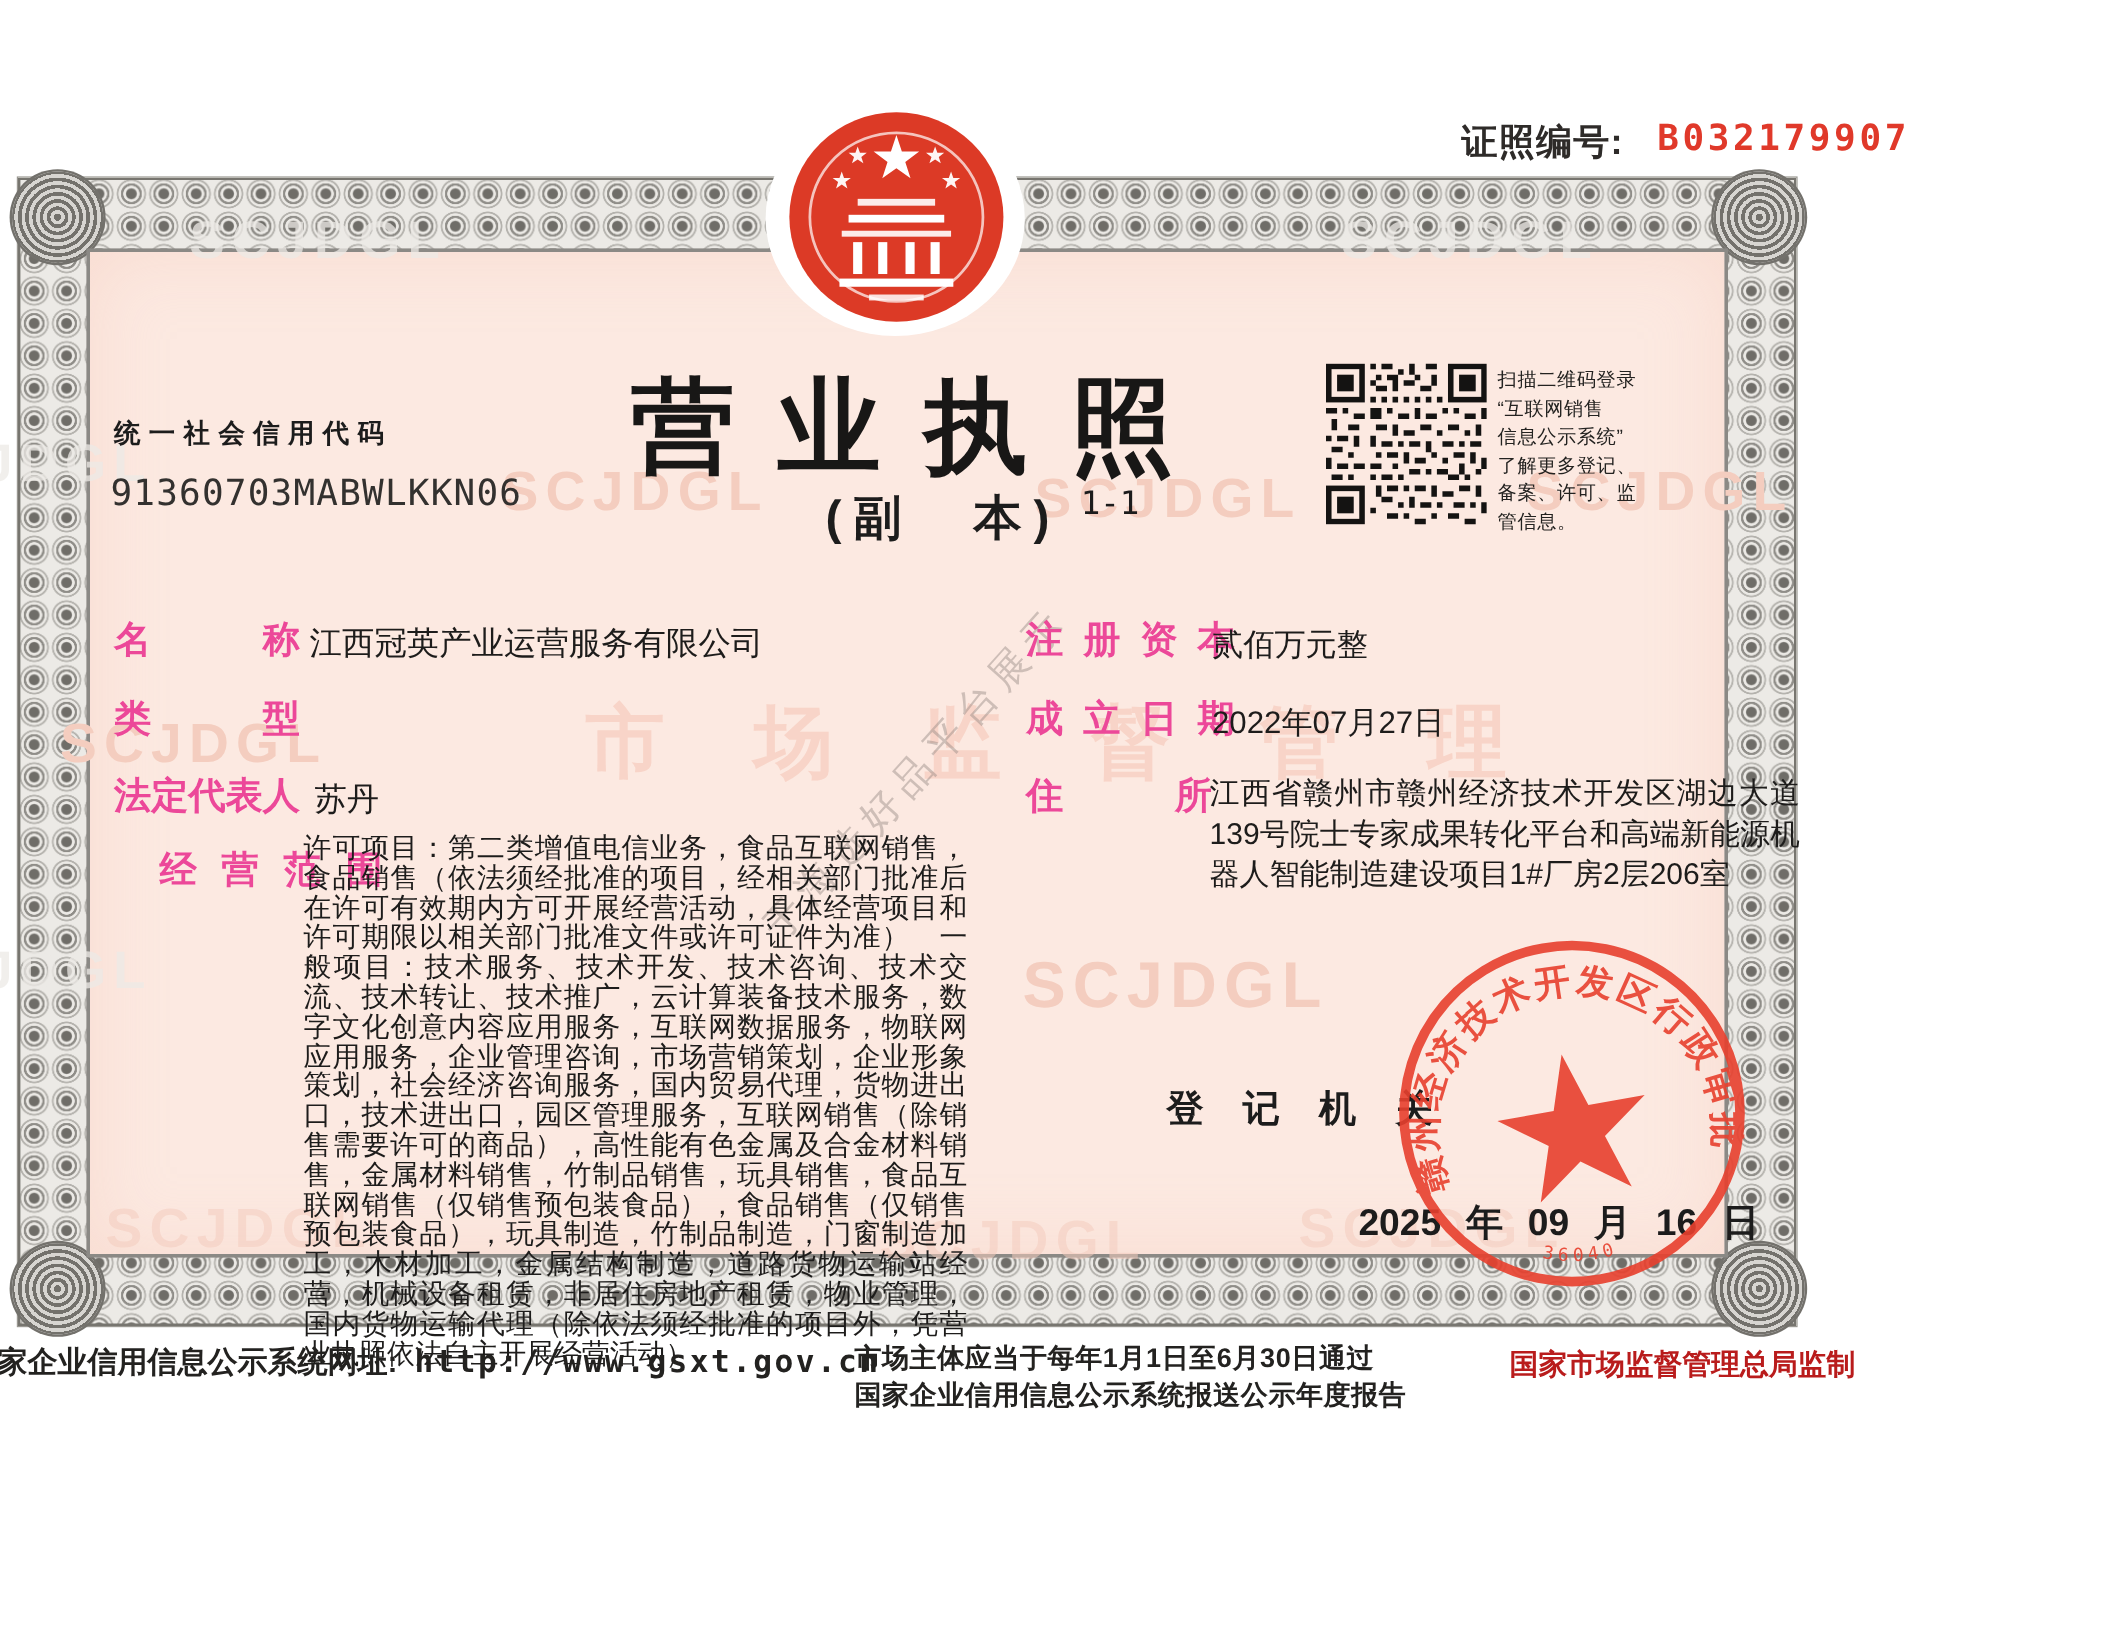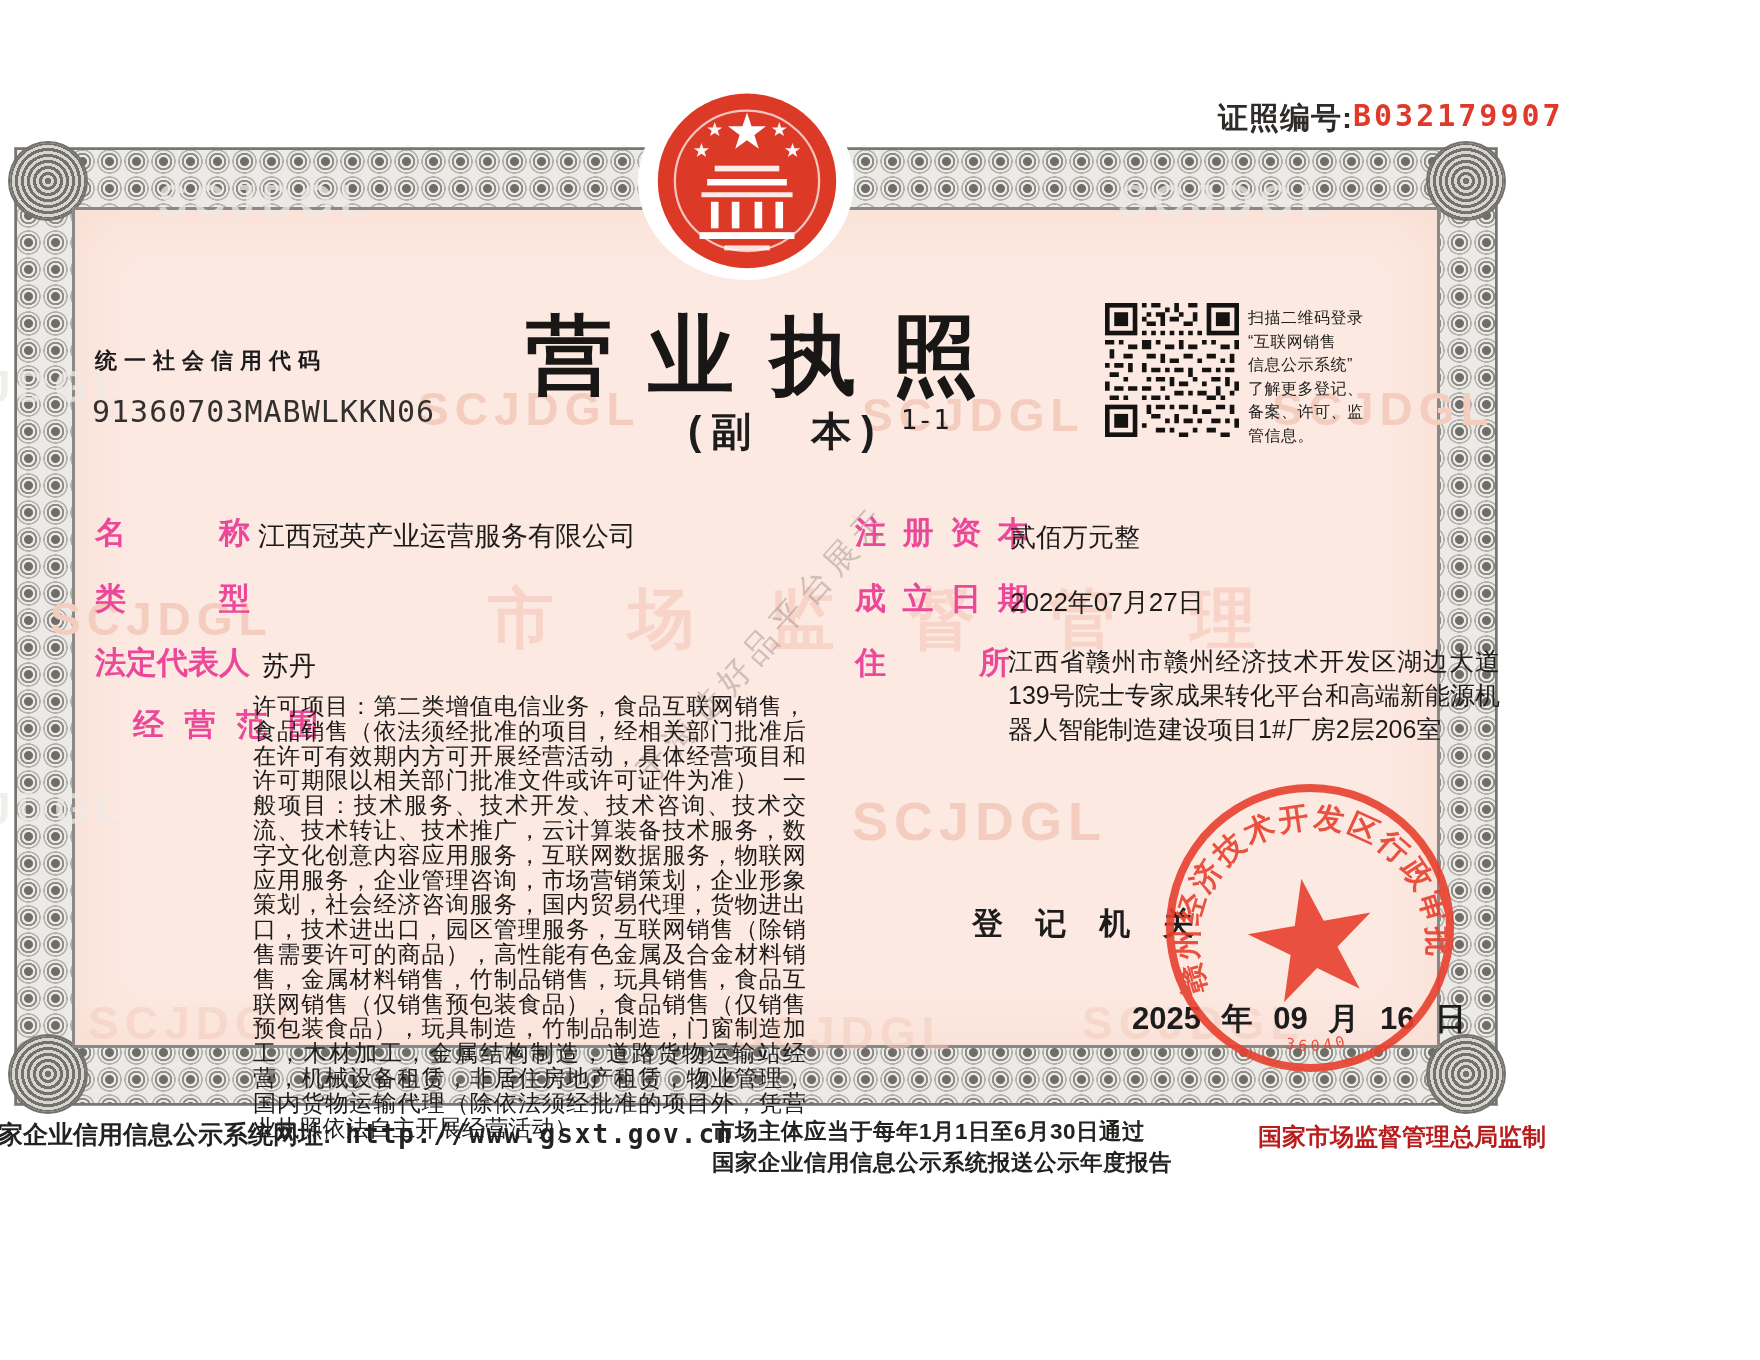--- a/index.html
+++ b/index.html
@@ -46,21 +46,21 @@
     font-size:66px;color:rgba(233,128,102,.20);letter-spacing:28px;
     font-weight:bold;z-index:3;white-space:nowrap;
   }
   .wm-diag{
     width:440px;transform:rotate(-48deg);transform-origin:center;
     font-size:33px;color:rgba(142,131,126,.42);letter-spacing:7px;
     z-index:3;white-space:nowrap;
   }
 
   
-  .license-no{left:1218px;top:98px;font-size:30px;font-weight:bold;z-index:4;display:flex;}
+  .license-no{left:1218px;top:98px;font-size:30px;font-weight:bold;z-index:4;display:flex;gap:28px;}
   .license-no .lbl{color:#2e2b29;letter-spacing:1px;}
   .license-no .num{color:#e0392a;letter-spacing:3px;font-family:"DejaVu Sans Mono","Liberation Mono",monospace;}
 
   .emblem-halo{left:638px;top:84px;width:216px;height:196px;background:#fff;border-radius:50%;z-index:3;}
   .emblem{left:652px;top:86px;z-index:4;}
 
   .credit-label{left:95px;top:346px;font-size:22px;font-weight:bold;letter-spacing:7px;z-index:4;}
   .credit-value{left:92px;top:394px;font-size:30px;letter-spacing:1px;z-index:4;
     font-family:"DejaVu Sans Mono","Liberation Mono",monospace;color:#33312f;}
 

